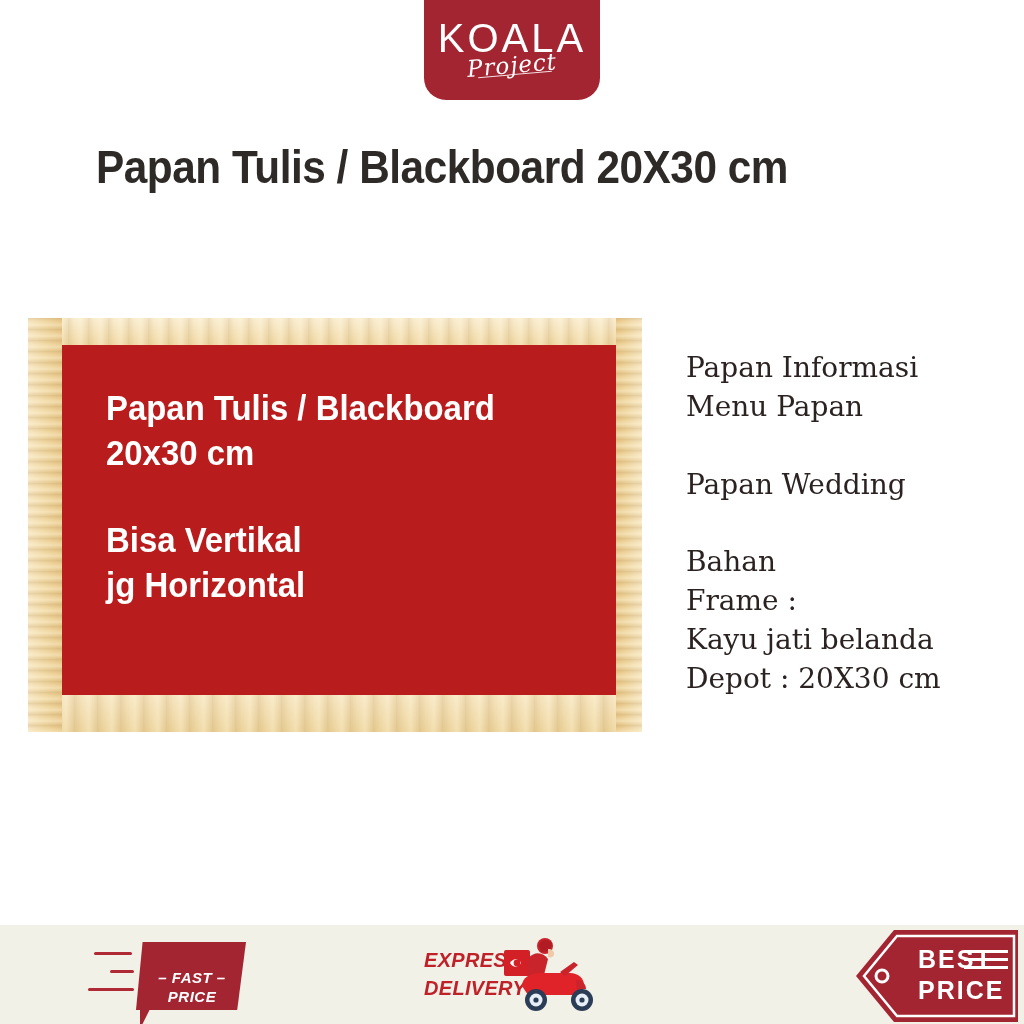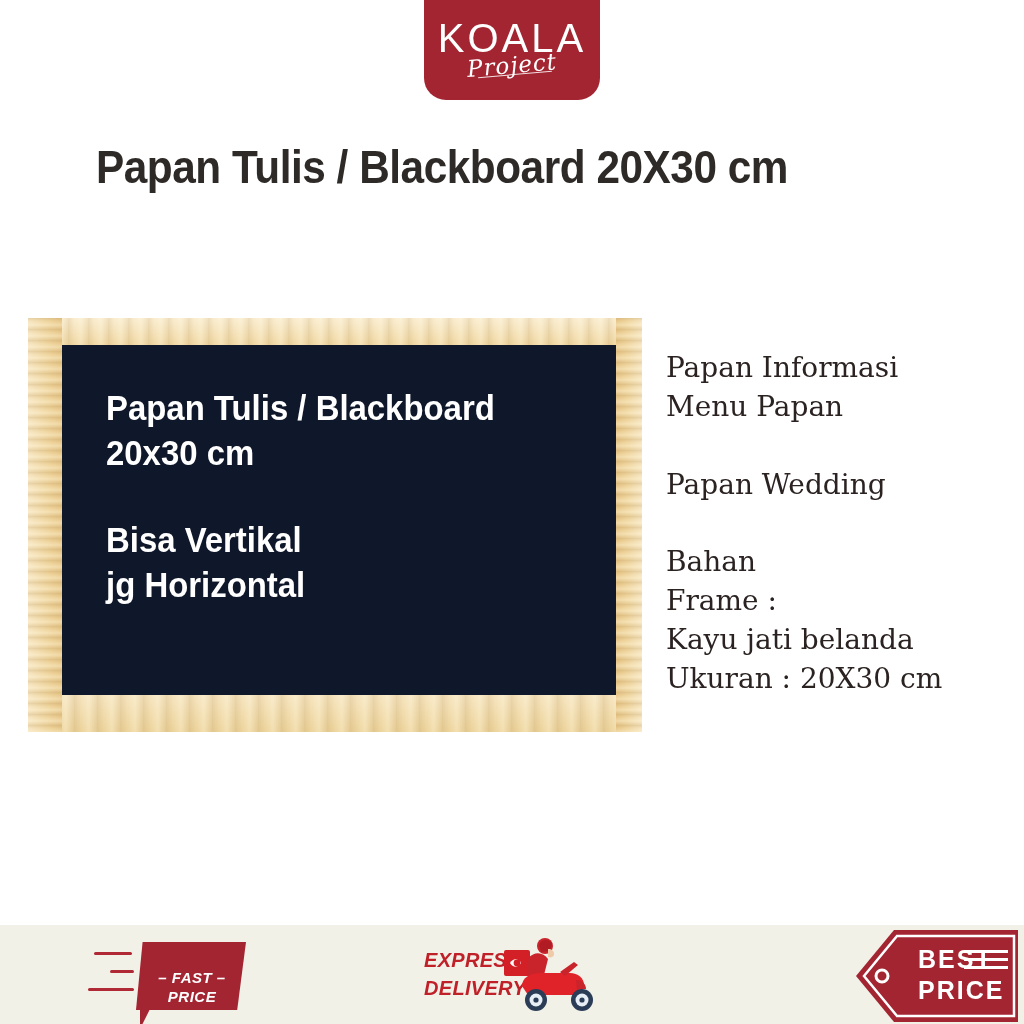--- a/index.html
+++ b/index.html
@@ -99,38 +99,38 @@
     position:absolute;left:0;bottom:0;width:614px;height:37px;
     background:
       repeating-linear-gradient(90deg,
         rgba(160,120,55,.16) 0px, rgba(210,170,100,.04) 7px,
         rgba(255,248,222,.30) 15px, rgba(170,130,65,.13) 23px),
       linear-gradient(180deg,#f7e6c2 0%,#edd49d 100%);
     border-top:1px solid rgba(150,110,50,.30);
   }
   .board-surface{
     position:absolute;left:34px;top:27px;right:26px;bottom:37px;
-    background:#0f172a;
+    background:#b91c1c;
   }
   .board-text{
     position:absolute;left:44px;top:40px;right:10px;
     color:#ffffff;
     font-weight:bold;
     font-size:35px;
     line-height:45px;
     font-family:"Liberation Sans", sans-serif;
     transform:scaleX(.94);
     transform-origin:left top;
     white-space:nowrap;
   }
   .board-text .gap{display:block;height:42px;}
 
   
   .desc{
-    position:absolute;left:666px;top:348px;width:330px;
+    position:absolute;left:686px;top:348px;width:330px;
     color:#2b2322;
     font-family:"DejaVu Serif", serif;
     font-size:28px;
     line-height:39px;
   }
   .desc .spacer{display:block;height:38px;}
 
   
   .footer-band{
     position:absolute;left:0;top:925px;width:1024px;height:99px;
@@ -217,21 +217,21 @@
 
   <div class="desc">
     <span>Papan Informasi</span><br>
     <span>Menu Papan</span><br>
     <br>
     <span>Papan Wedding</span>
     <span class="spacer"></span>
     <span>Bahan</span><br>
     <span>Frame :</span><br>
     <span>Kayu jati belanda</span><br>
-    <span>Ukuran : 20X30 cm</span>
+    <span>Depot : 20X30 cm</span>
   </div>
 
   <div class="footer-band"></div>
 
   <div class="fast-respon">
     <div class="speed-line sl1"></div>
     <div class="speed-line sl2"></div>
     <div class="speed-line sl3"></div>
     <div class="bubble"></div>
     <div class="bubble-tail"></div>

